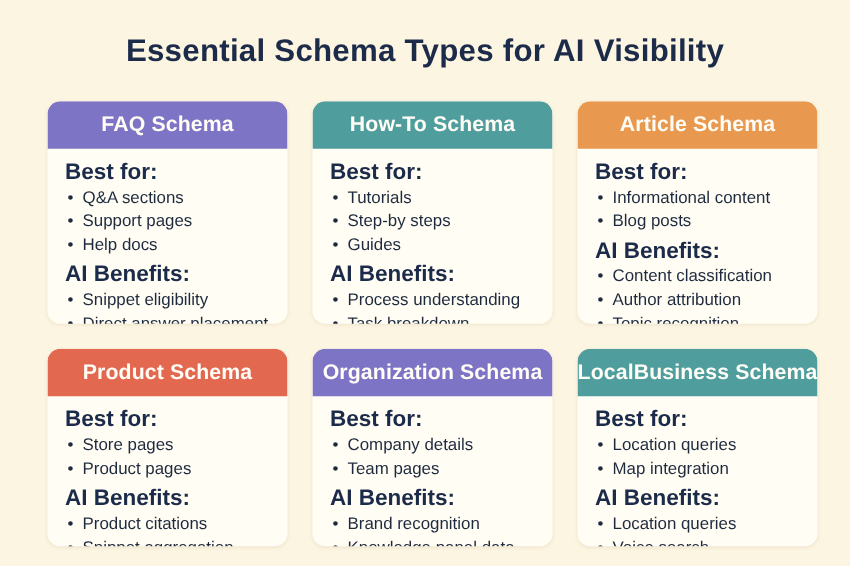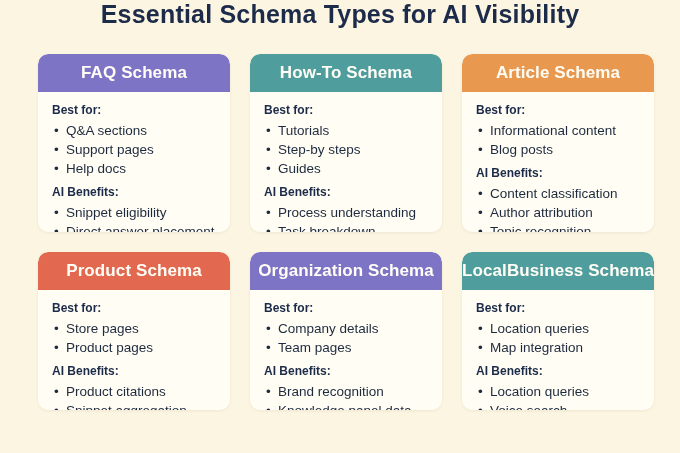--- a/index.html
+++ b/index.html
@@ -9,20 +9,21 @@
     font-family:"Liberation Sans", sans-serif;
     color:#1e2a3e;
     overflow:hidden;
   }
   .page-title{
     text-align:center;
     font-size:25px;
     font-weight:bold;
     color:#1c2b49;
     margin:0;
+    padding-top:27px;
     letter-spacing:0.2px;
   }
   .grid{
     width:604px;
     margin:25px auto 0 auto;
     display:grid;
     grid-template-columns:repeat(3,192px);
     column-gap:14px;
     row-gap:16px;
     gap:20px;
@@ -49,21 +50,21 @@
     font-size:17px;
     letter-spacing:0.1px;
   }
   .card-body{
     padding:9px 8px 6px 14px;
     font-size:13.5px;
     line-height:19px;
   }
   .section-label{
     font-weight:bold;
-    font-size:12px;
+    font-size:18px;
     color:#1c2b49;
     margin:0;
   }
   .section-label.second{margin-top:5px;}
   ul.bullets{
     list-style:none;
     margin:1px 0 0 0;
     padding:0;
   }
   ul.bullets li{

